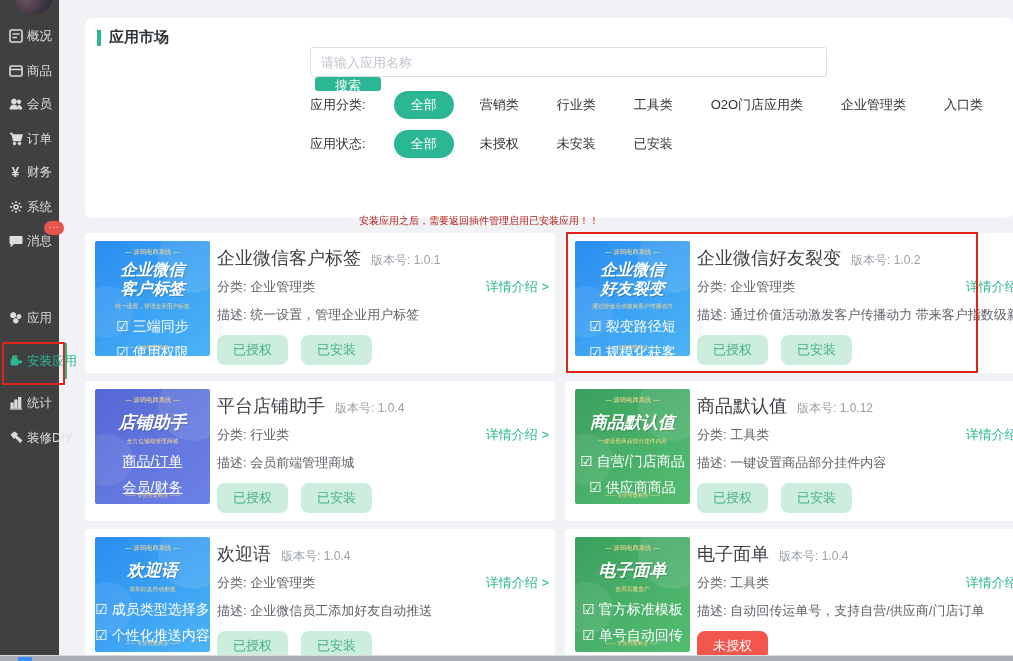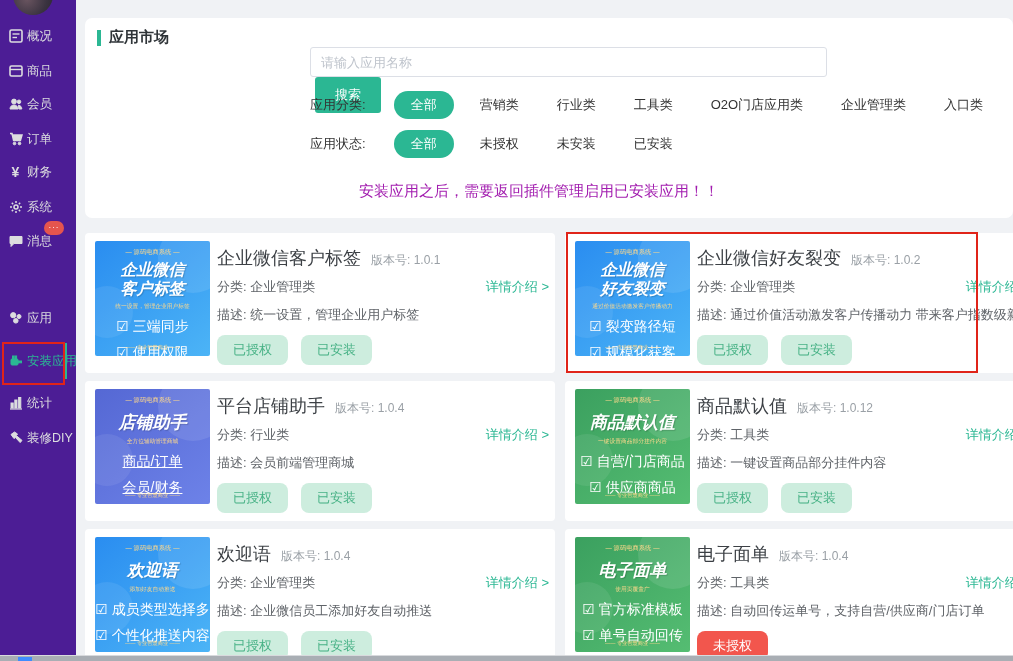--- a/index.html
+++ b/index.html
@@ -1,20 +1,20 @@
 <!DOCTYPE html>
 <html><head>
 <meta charset="utf-8">
 <style>
   * { margin:0; padding:0; box-sizing:border-box; }
   html,body { width:1013px; height:661px; overflow:hidden; }
   body { font-family:"Liberation Sans","DejaVu Sans",sans-serif; background:#f0f2f5; position:relative; }
 
   
-  .sidebar { position:absolute; left:0; top:0; width:76px; height:655px; background:#4c1d95; z-index:5; }
+  .sidebar { position:absolute; left:0; top:0; width:59px; height:655px; background:#404040; z-index:5; }
   .avatar { position:absolute; left:13px; top:-25px; width:40px; height:40px; border-radius:50%;
             background:radial-gradient(circle at 35% 60%, #6a5560 0%, #3a3340 55%, #23212b 100%); }
   .side-item { position:absolute; left:0; width:67px; height:24px; display:flex; align-items:center;
                padding-left:8px; color:#dcdddf; font-size:12.5px; cursor:pointer; white-space:nowrap; }
   .side-item .ico { width:15px; height:15px; margin-right:4px; flex:0 0 15px; display:inline-flex;
                     align-items:center; justify-content:center; }
   .side-item .ico svg { width:14px; height:14px; fill:currentColor; stroke:currentColor; }
   .side-item.active { color:#2bb793;text-align:right; }
   .side-item.active::after { content:""; position:absolute; right:0; top:-6px; width:4px; height:36px; background:#2bb793; }
   .yen { font-size:14px; font-weight:bold; line-height:1; }
@@ -26,36 +26,36 @@
 
   .top-panel { position:absolute; left:18px; top:18px; width:928px; height:200px; background:#fff; border-radius:7px; }
   .panel-title { position:absolute; left:12px; top:10px; display:flex; align-items:center; }
   .title-bar { width:4px; height:16px; background:#2bb793; margin-right:8px; }
   .panel-title span { font-size:15px; color:#2f3438; font-weight:600; }
 
   .search-row { position:absolute; left:225px; top:29px; display:flex;flex-direction:column; }
   .search-input { width:517px; height:30px; border:1px solid #dcdfe6; border-radius:3px; padding:0 10px;
                   font-size:13px; color:#333; outline:none; font-family:inherit; }
   .search-input::placeholder { color:#bfc4cc; }
-  .search-btn { width:66px; height:36px; margin-left:5px; background:#2bb793; color:#fff; border:none;
+  .search-btn { width:66px; height:14px; margin-left:5px; background:#2bb793; color:#fff; border:none;
                 border-radius:3px; font-size:13px; cursor:pointer; font-family:Liberation Serif, serif; }
 
   .filter-row { position:absolute; left:225px; display:flex; align-items:center; font-size:13px; color:#333; }
   .filter-row.cat { top:73px; }
   .filter-row.stat { top:112px; }
   .filter-label { margin-right:28px; color:#333; }
   .pill { display:inline-block; padding:5px 17px; border-radius:14px; font-size:13px; color:#333;
           cursor:pointer; margin-right:14px; }
   .pill.active { background:#2bb793; color:#fff; }
   .pill.plain { padding:5px 12px; }
 
   .action-row { position:absolute; left:240px; top:164px; display:flex; align-items:center; }
   .back-btn { height:28px; padding:0 12px; background:#f2564d; color:#fff; border:none; border-radius:3px;
               font-size:13px; cursor:pointer; font-family:inherit; }
-  .notice-text { margin-left:34px; font-size:15px; color:#a21caf; }
+  .notice-text { margin-left:34px; font-size:10px; color:#b91c1c;margin-top:32px; }
 
   
   .cards { position:absolute; left:18px; top:233px; display:grid; grid-template-columns:470px 470px;
            grid-auto-rows:140px; gap:8px 10px; }
   .card { position:relative; background:#fff; border-radius:4px; }
   .tile { position:absolute; left:10px; top:8px; width:115px; height:115px; border-radius:2px; overflow:hidden;
           color:#fff; text-align:center; }
   .tile::before { content:""; position:absolute; right:-18px; top:-18px; width:70px; height:70px; border-radius:50%;
                   background:rgba(255,255,255,0.10); }
   .tile::after { content:""; position:absolute; left:-14px; bottom:18px; width:52px; height:52px; border-radius:50%;

